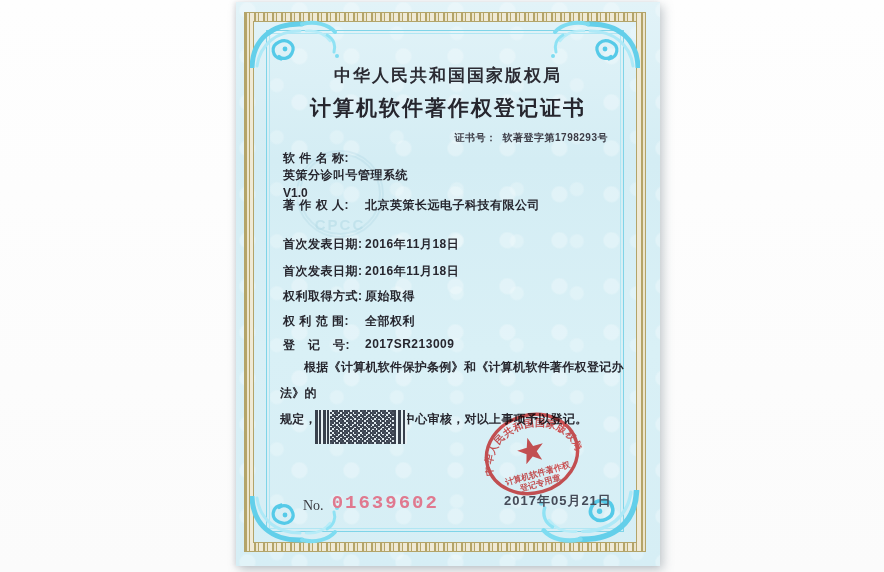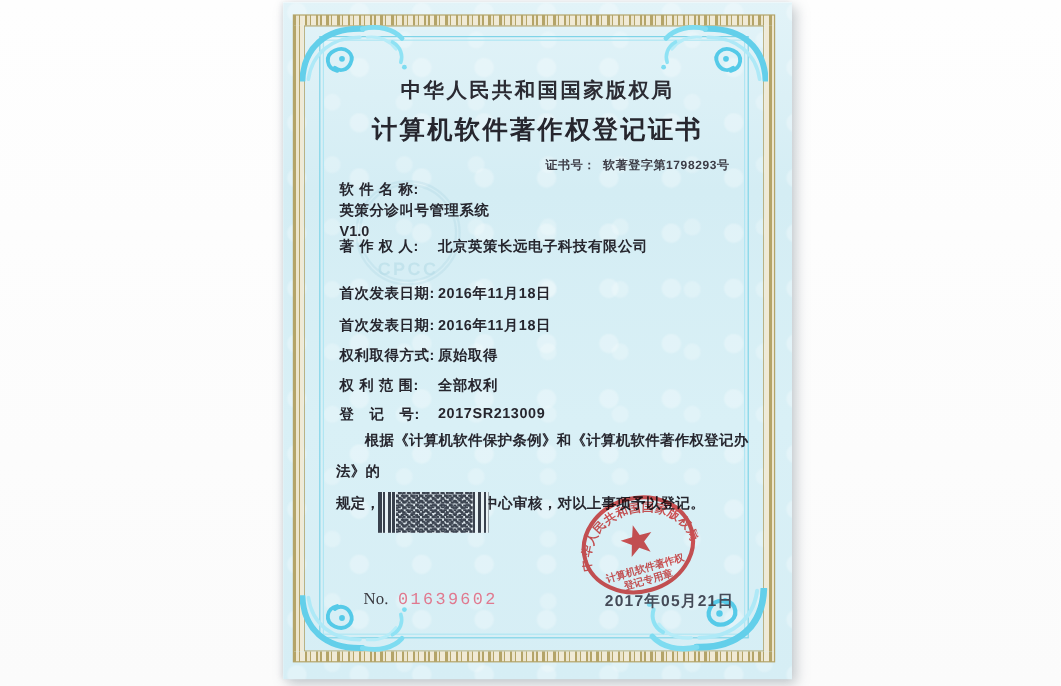--- a/index.html
+++ b/index.html
@@ -60,21 +60,21 @@
   .bc-right{width:13px;background:repeating-linear-gradient(90deg,#39414d 0 2px,#e8f2f5 2px 4px,#39414d 4px 7px,#e8f2f5 7px 9px);}
 
   .stamp{position:absolute;left:246px;top:409px;width:100px;height:86px;
     transform:rotate(-16deg);opacity:.88;mix-blend-mode:multiply;}
 
   .issue-date{position:absolute;left:232px;top:490px;font-size:13px;font-weight:700;
     color:#454b58;letter-spacing:1px;z-index:1;margin-left:36px;}
 
   .serial{position:absolute;left:67px;top:490px;display:flex;align-items:flex-end;}
   .serial .no{font-family:"Liberation Serif",serif;font-size:14px;color:#3a3a40;margin-right:8px;}
-  .serial .digits{font-family:"Liberation Mono",monospace;font-size:14px;font-weight:400;
+  .serial .digits{font-family:"Liberation Mono",monospace;font-size:19px;font-weight:700;
     color:#e0798f;letter-spacing:2px;}
 
   .watermark{position:absolute;left:60px;top:148px;width:78px;height:78px;border-radius:50%;
     border:5px double rgba(140,195,212,.38);display:flex;align-items:flex-end;justify-content:center;
     color:rgba(130,190,208,.5);font-size:15px;font-weight:700;letter-spacing:2px;opacity:.45;}
 </style>
 </head>
 <body>
 
 <div class="photo">

